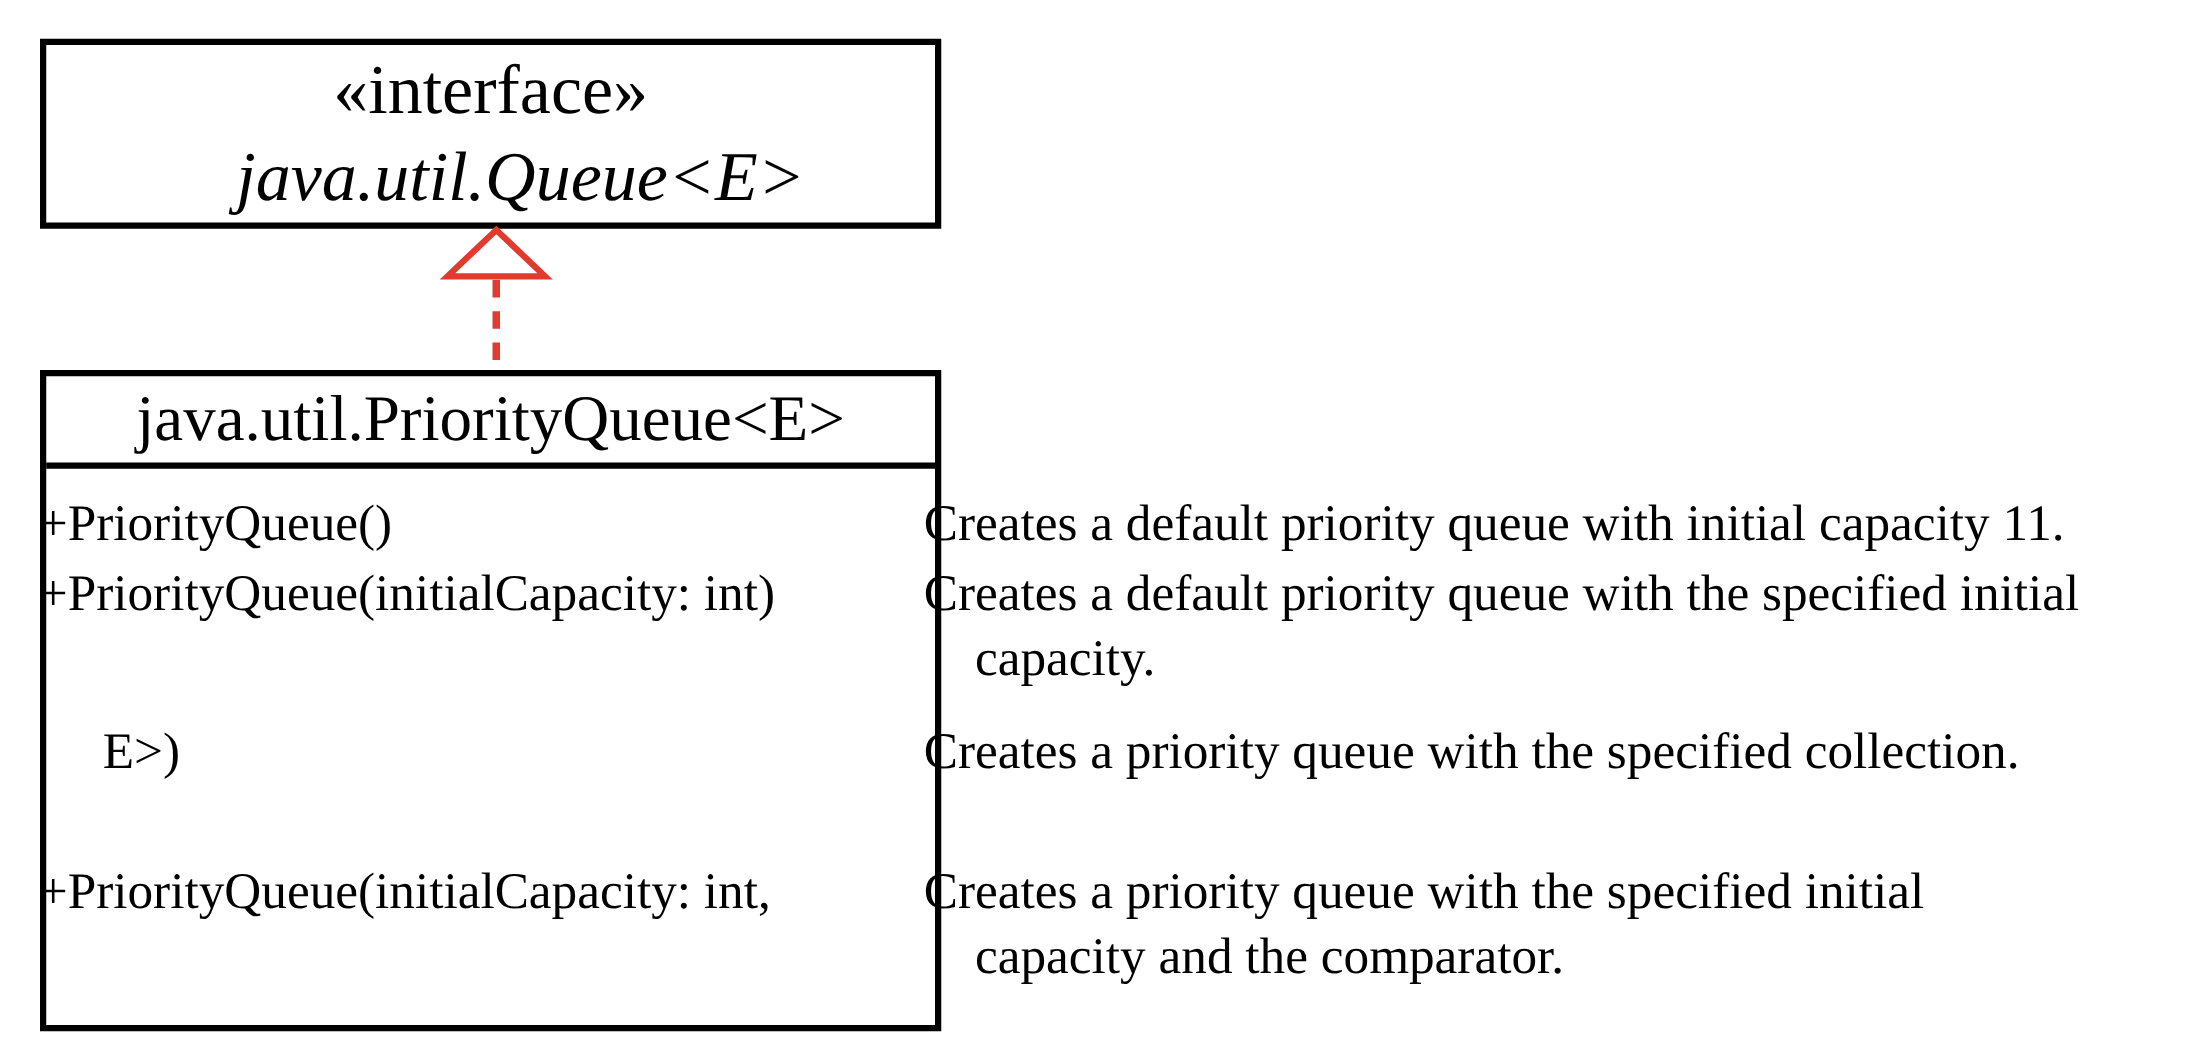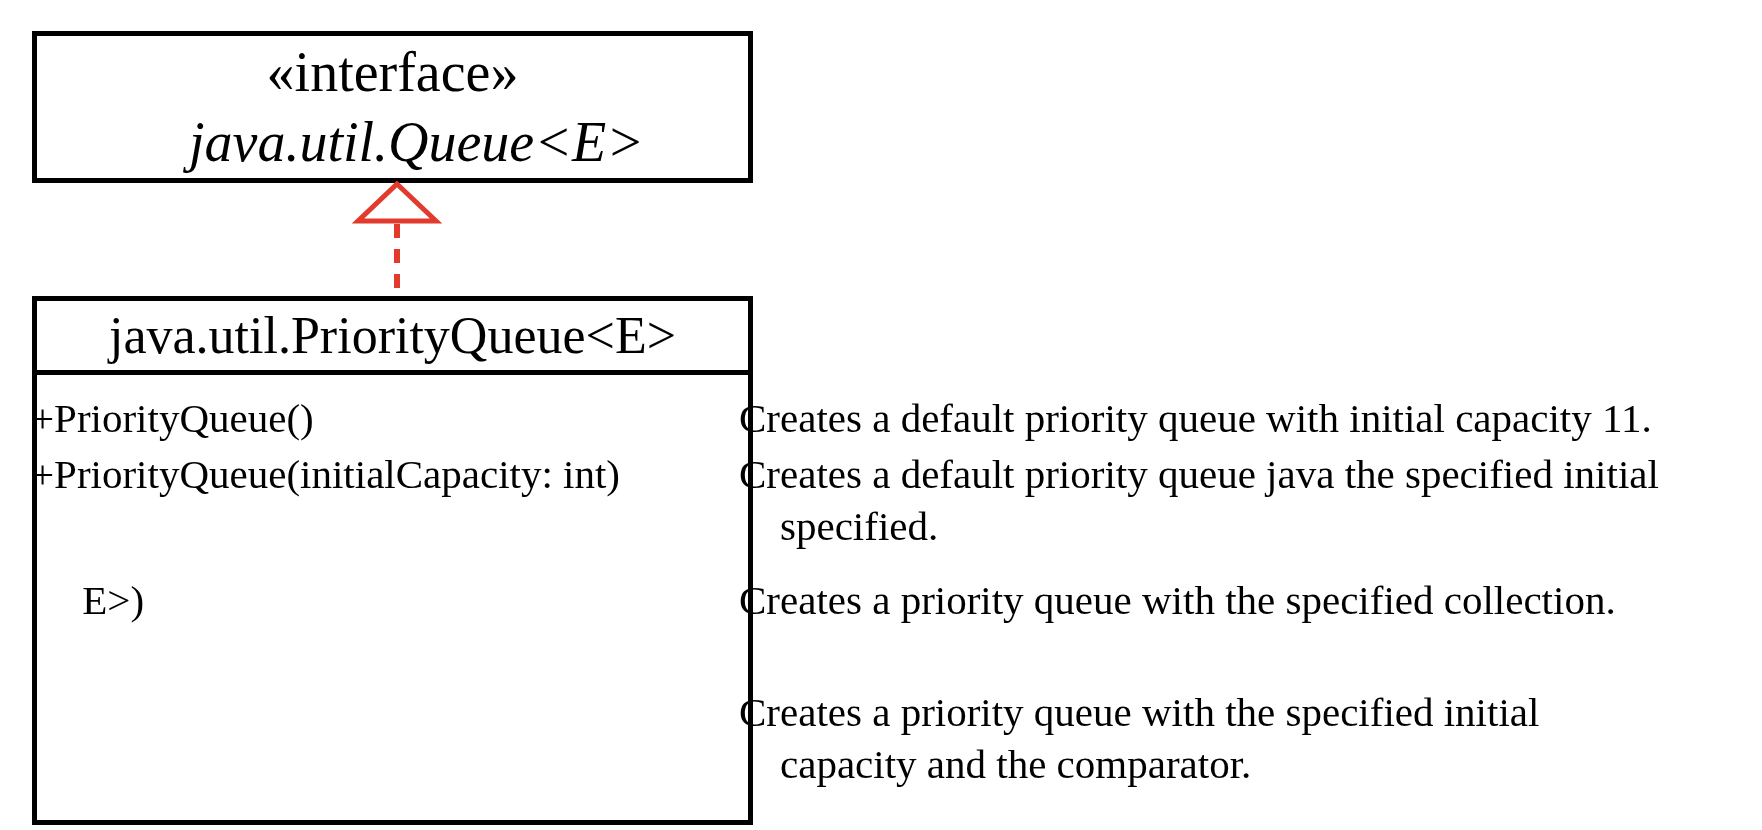--- a/index.html
+++ b/index.html
@@ -78,36 +78,37 @@
     <div class="desc-col">
       <div class="line">Creates a default priority queue with initial capacity 11.</div>
     </div>
   </div>
 
   <div class="member-row" style="top:448px">
     <div class="sig-col">
       <div class="line">+PriorityQueue(initialCapacity: int)</div>
     </div>
     <div class="desc-col">
-      <div class="line">Creates a default priority queue java the specified initial</div>
-      <div class="line">    specified.</div>
+      <div class="line">Creates a default priority queue with the specified initial</div>
+      <div class="line">    capacity.</div>
     </div>
   </div>
 
   <div class="member-row" style="top:574px">
     <div class="sig-col">
       <div class="line">     E&gt;)</div>
     </div>
     <div class="desc-col">
       <div class="line">Creates a priority queue with the specified collection.</div>
     </div>
   </div>
 
   <div class="member-row" style="top:686px">
     <div class="sig-col">
+      <div class="line">+PriorityQueue(initialCapacity: int,</div>
     </div>
     <div class="desc-col">
       <div class="line">Creates a priority queue with the specified initial</div>
       <div class="line">    capacity and the comparator.</div>
     </div>
   </div>
 
 </div>
 
 </body></html>

